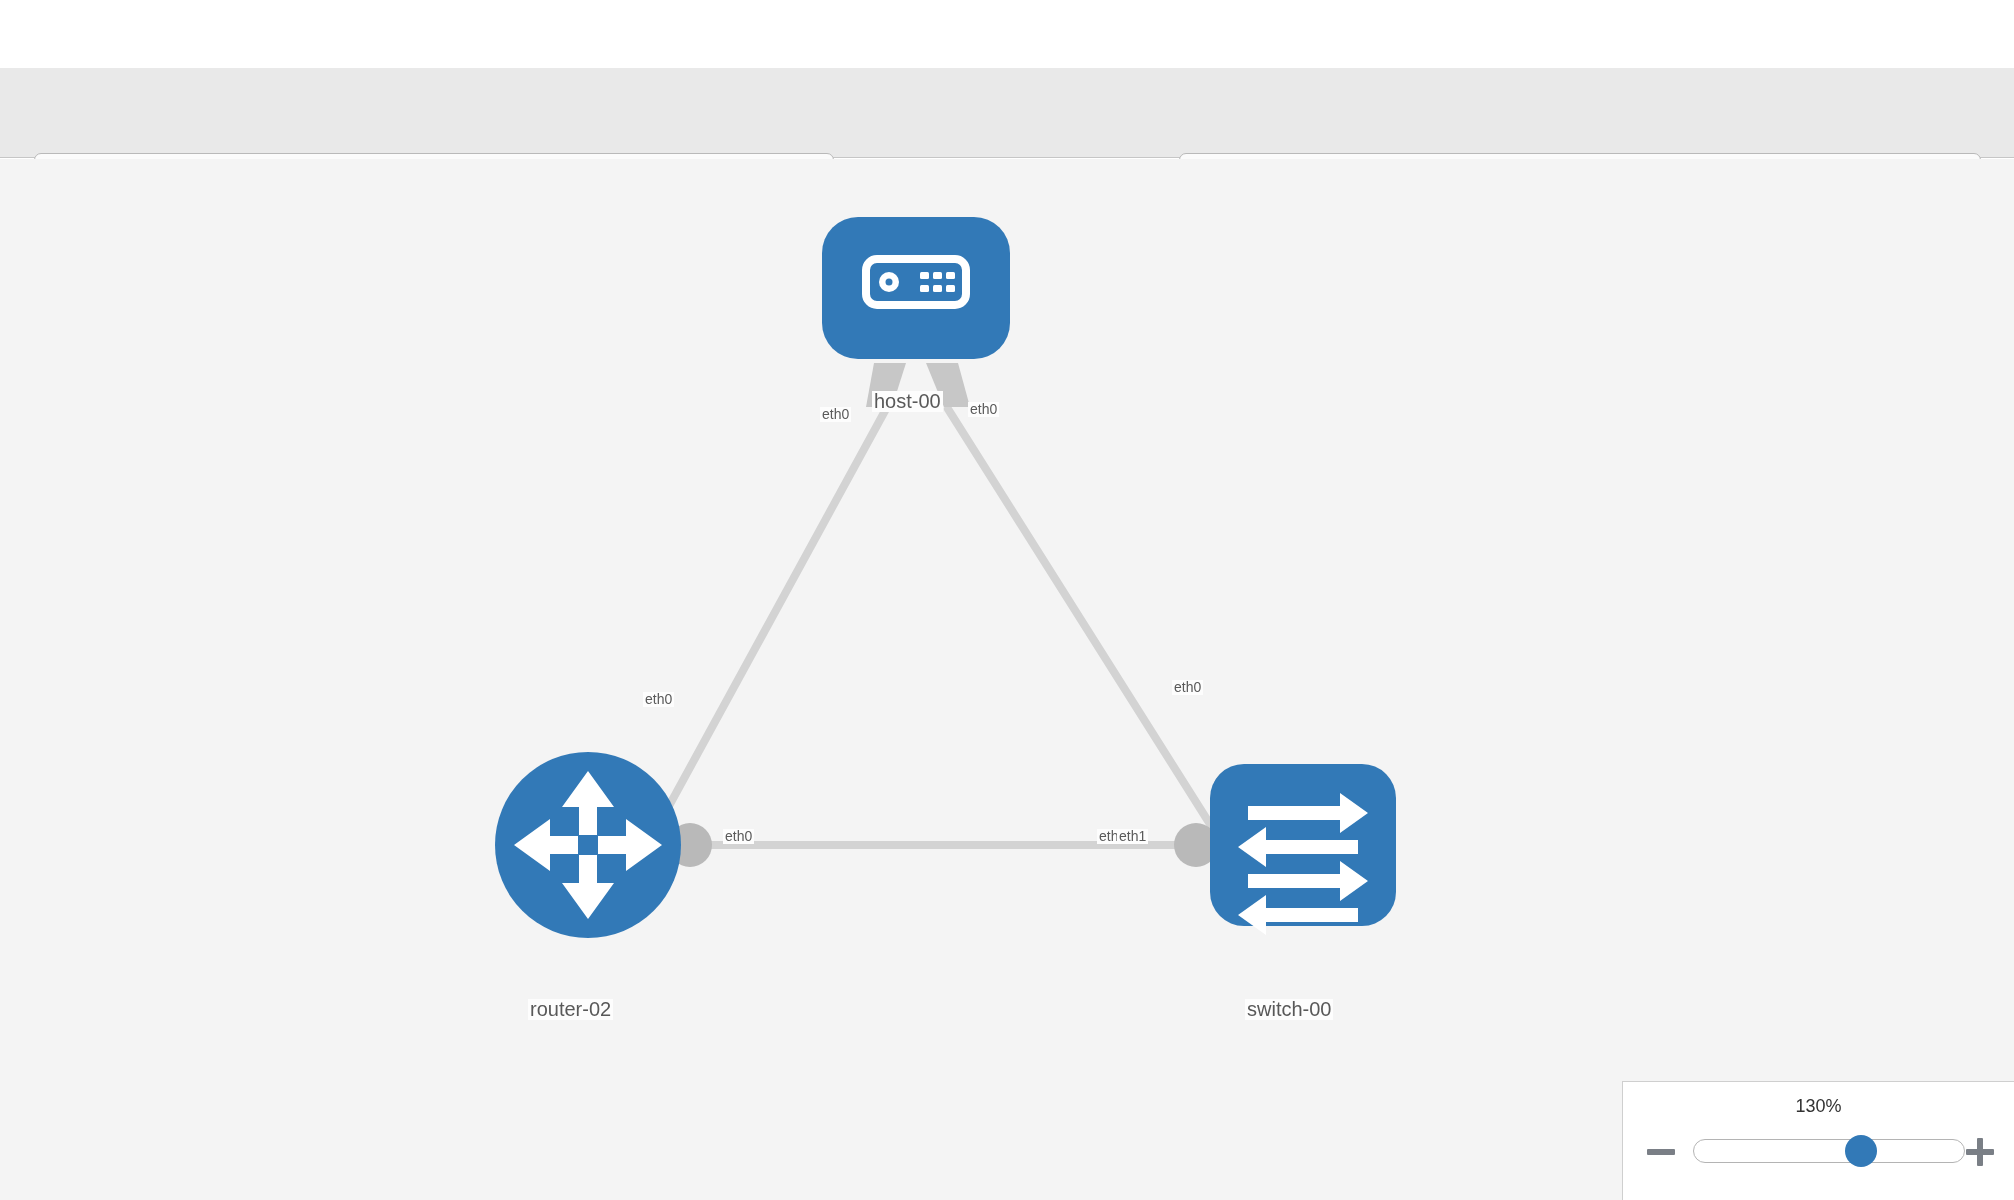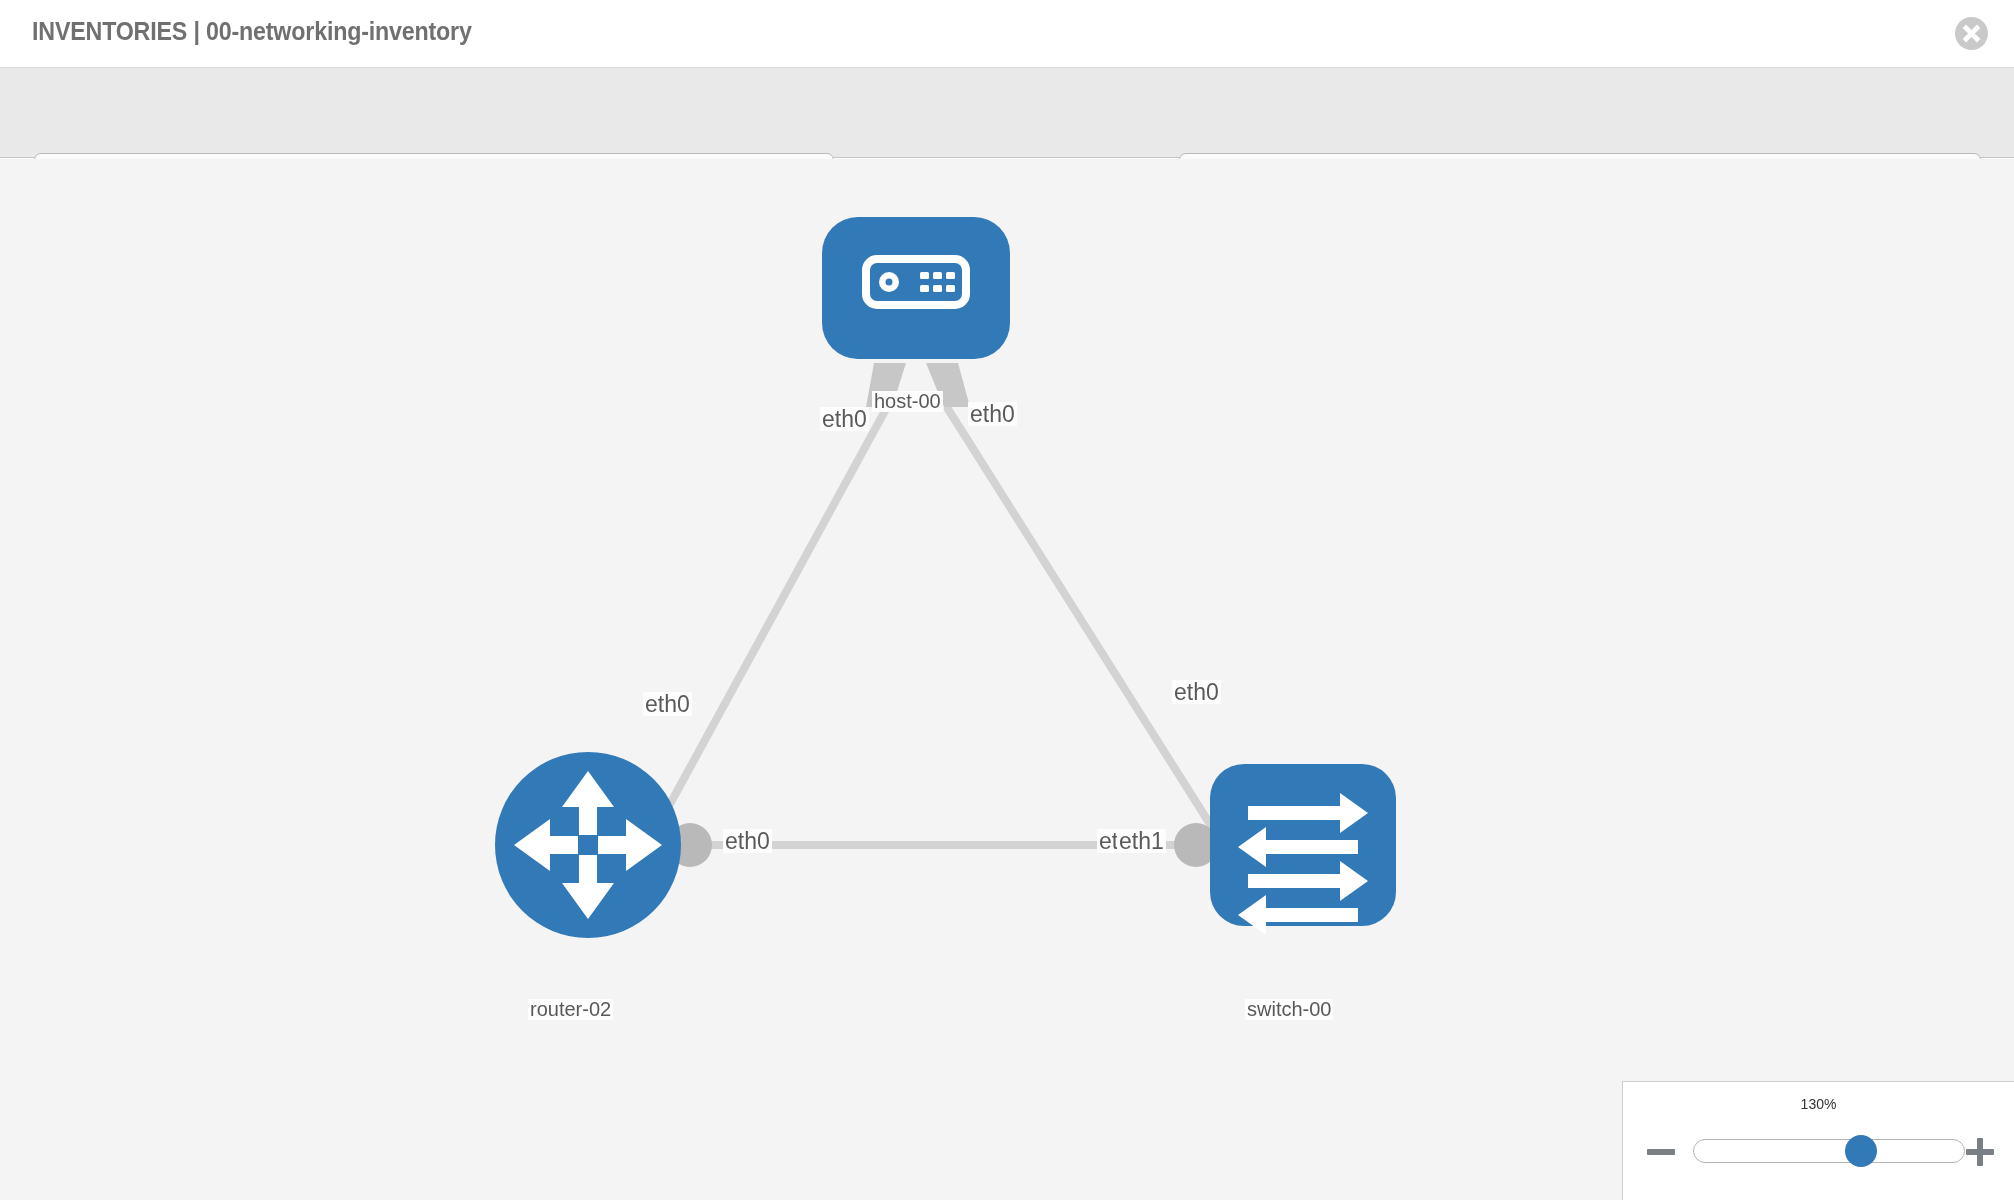--- a/index.html
+++ b/index.html
@@ -129,21 +129,21 @@
     font-size: 20px;
     white-space: nowrap;
     padding: 0 2px;
     line-height: 1.05;
     user-select: none;
   }
   .iface-label {
     position: absolute;
     background: #fdfdfd;
     color: #5a5a5a;
-    font-size: 23px;
+    font-size: 14px;
     white-space: nowrap;
     padding: 0 2px;
     line-height: 1.05;
     user-select: none;
   }
 
   
   .zoom-panel {
     position: absolute;
     left: 1622px;
@@ -155,21 +155,21 @@
     border-right: none;
     border-bottom: none;
     box-sizing: border-box;
   }
   .zoom-value {
     position: absolute;
     top: 14px;
     left: 0;
     width: 100%;
     text-align: center;
-    font-size: 14px;
+    font-size: 18px;
     color: #333333;
     user-select: none;
   }
   .zoom-minus, .zoom-plus {
     position: absolute;
     top: 56px;
     width: 28px;
     height: 28px;
     cursor: pointer;
   }
@@ -214,29 +214,20 @@
     border-radius: 50%;
     background: #3279b7;
     cursor: pointer;
   }
 </style>
 </head>
 <body>
 
 <div id="app">
 
-  <div class="header">
-    <div class="header-title">INVENTORIES | 00-networking-inventory</div>
-
-    <div class="close-btn">
-      <svg width="33" height="33" viewBox="0 0 33 33">
-        <path d="M11 9.6 L16.5 15.1 L22 9.6 L25.4 13 L19.9 18.5 L25.4 24 L22 27.4 L16.5 21.9 L11 27.4 L7.6 24 L13.1 18.5 L7.6 13 Z" fill="#ffffff" transform="translate(0,-2)"></path>
-      </svg>
-    </div>
-  </div>
 
   <div class="toolbar">
 
     <div class="select-box" id="actions-select">
       <span class="sel-label">ACTIONS</span>
       <span class="caret"></span>
     </div>
 
     <div class="tool-icon" id="wrench-icon">
       <svg width="38" height="38" viewBox="0 0 38 38">

